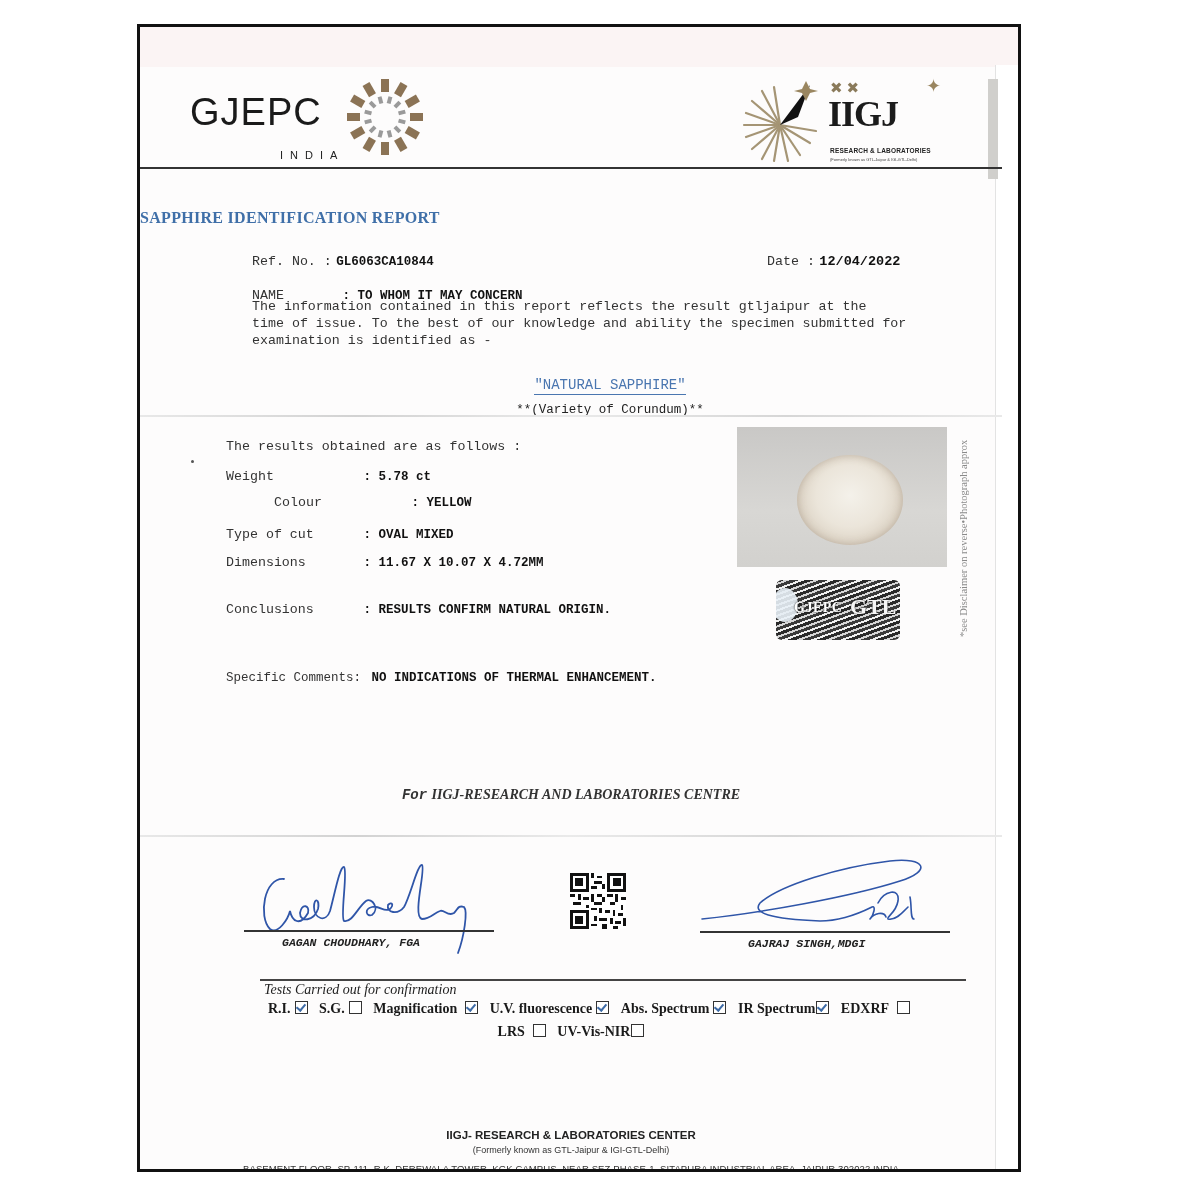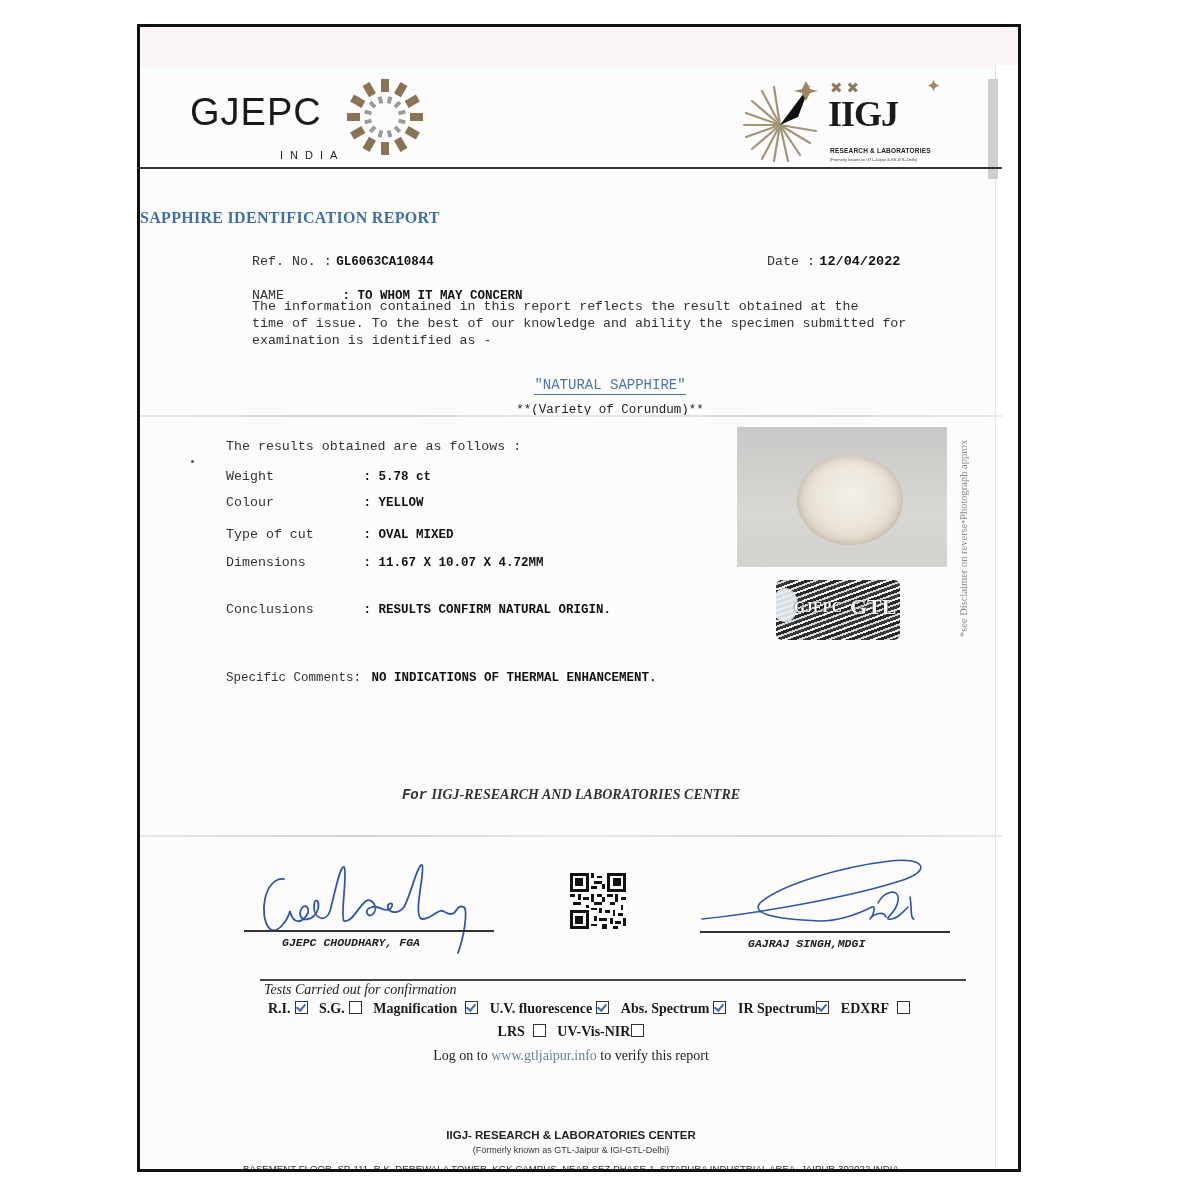--- a/index.html
+++ b/index.html
@@ -147,37 +147,37 @@
     <span class="monob">GL6063CA10844</span>
   </div>
   <div class="abs" style="left:627px; top:224px;">
     <span class="mono">Date :</span>
     <span class="monob" style="font-size:13.5px;">12/04/2022</span>
   </div>
   <div class="abs" style="left:112px; top:250px;margin-top:8px;">
     <span class="mono" style="display:inline-block; width:86px;">NAME</span>
     <span class="monob">: TO WHOM IT MAY CONCERN</span>
   </div>
-  <div class="abs mono" style="left:112px; top:272px;">The information contained in this report reflects the result obtained at the</div>
+  <div class="abs mono" style="left:112px; top:272px;">The information contained in this report reflects the result gtljaipur at the</div>
   <div class="abs mono" style="left:112px; top:289px;">time of issue. To the best of our knowledge and ability the specimen submitted for</div>
   <div class="abs mono" style="left:112px; top:306px;">examination is identified as -</div>
 
   <div class="natural"><span>"NATURAL SAPPHIRE"</span></div>
   <div class="variety"><span>**(Variety of Corundum)**</span></div>
 
   <div class="fold" style="top:388px;"></div>
 
   <div class="abs mono" style="left:86px; top:412px;">The results obtained are as follows :</div>
 
   <div class="abs" style="left:86px; top:439px;">
     <span class="mono" style="display:inline-block; width:133px;">Weight</span>
     <span class="monob">: 5.78  ct</span>
   </div>
   <div class="abs" style="left:86px; top:465px;">
-    <span class="mono" style="display:inline-block; width:133px;">Colour</span>
+    <span class="mono" style="display:inline-block; width:133px;margin-left:48px;">Colour</span>
     <span class="monob">: YELLOW</span>
   </div>
   <div class="abs" style="left:86px; top:497px;">
     <span class="mono" style="display:inline-block; width:133px;">Type of cut</span>
     <span class="monob">: OVAL MIXED</span>
   </div>
   <div class="abs" style="left:86px; top:525px;">
     <span class="mono" style="display:inline-block; width:133px;">Dimensions</span>
     <span class="monob">: 11.67 X 10.07 X 4.72MM</span>
   </div>
@@ -205,21 +205,21 @@
   <div class="for-line">
     <span class="for">For</span>
     <span class="org">IIGJ-RESEARCH AND LABORATORIES CENTRE</span>
   </div>
   <div class="fold" style="top:808px;"></div>
 
   <svg class="abs" style="left:104px; top:830px;" width="260" height="100" viewBox="0 0 260 100">
     <path d="M40 22 C20 20 14 60 26 72 C34 78 44 62 46 54 C48 64 56 70 64 56 C66 48 58 46 56 56 C56 66 70 64 74 52 C76 42 70 40 70 50 C70 62 82 66 86 54 C90 40 96 8 100 10 C104 14 96 60 100 64 C108 66 114 50 122 44 C128 40 136 52 128 58 C122 60 120 52 128 50 C136 48 140 56 146 52 C150 48 148 44 144 48 C142 56 154 58 160 50 C166 40 174 6 178 8 C182 12 168 60 178 62 C186 62 190 56 196 54 C200 52 204 60 210 56 C214 52 214 48 220 50 C224 54 220 80 214 96" fill="none" stroke="#2f55a8" stroke-width="1.8" stroke-linecap="round"></path>
   </svg>
   <div class="sigline" style="left:104px; top:903px; width:250px;"></div>
-  <div class="signame" style="left:142px; top:909px;">GJEPC CHOUDHARY, FGA</div>
+  <div class="signame" style="left:142px; top:909px;">GAGAN CHOUDHARY, FGA</div>
 
   <svg class="qr" viewBox="0 0 21 21" shape-rendering="crispEdges">
     <rect width="21" height="21" fill="#fff"></rect>
     <g fill="#111">
       <rect x="0" y="0" width="7" height="7"></rect>
         <rect x="1" y="1" width="5" height="5" fill="#fff"></rect>
         <rect x="2" y="2" width="3" height="3"></rect>
       <rect x="14" y="0" width="7" height="7"></rect>
         <rect x="15" y="1" width="5" height="5" fill="#fff"></rect>
         <rect x="16" y="2" width="3" height="3"></rect>
@@ -276,22 +276,17 @@
     <span class="test"><span>Magnification</span><span class="cb checked" style="margin-left:8px;"></span></span>
     <span class="test"><span>U.V. fluorescence</span><span class="cb checked"></span></span>
     <span class="test"><span>Abs. Spectrum</span><span class="cb checked"></span></span>
     <span class="test"><span>IR Spectrum</span><span class="cb checked" style="margin-left:1px;"></span></span>
     <span class="test"><span>EDXRF</span><span class="cb" style="margin-left:8px;"></span></span>
   </div>
   <div class="tests-row" style="top:997px;">
     <span class="test"><span>LRS</span><span class="cb" style="margin-left:8px;"></span></span>
     <span class="test"><span>UV-Vis-NIR</span><span class="cb" style="margin-left:1px;"></span></span>
   </div>
-  <div class="logon">
-    <span>Log on to</span>
-    <span class="link">www.gtljaipur.info</span>
-    <span>to verify this report</span>
-  </div>
 
   <div class="foot-org">IIGJ- RESEARCH &amp; LABORATORIES CENTER</div>
   <div class="foot-former">(Formerly known as GTL-Jaipur &amp; IGI-GTL-Delhi)</div>
   <div class="foot-addr">BASEMENT FLOOR, SP-111, R.K. DEREWALA TOWER, KGK CAMPUS, NEAR SEZ PHASE-1, SITAPURA INDUSTRIAL AREA, JAIPUR 302022 INDIA</div>
 </div>
 
 </body></html>

